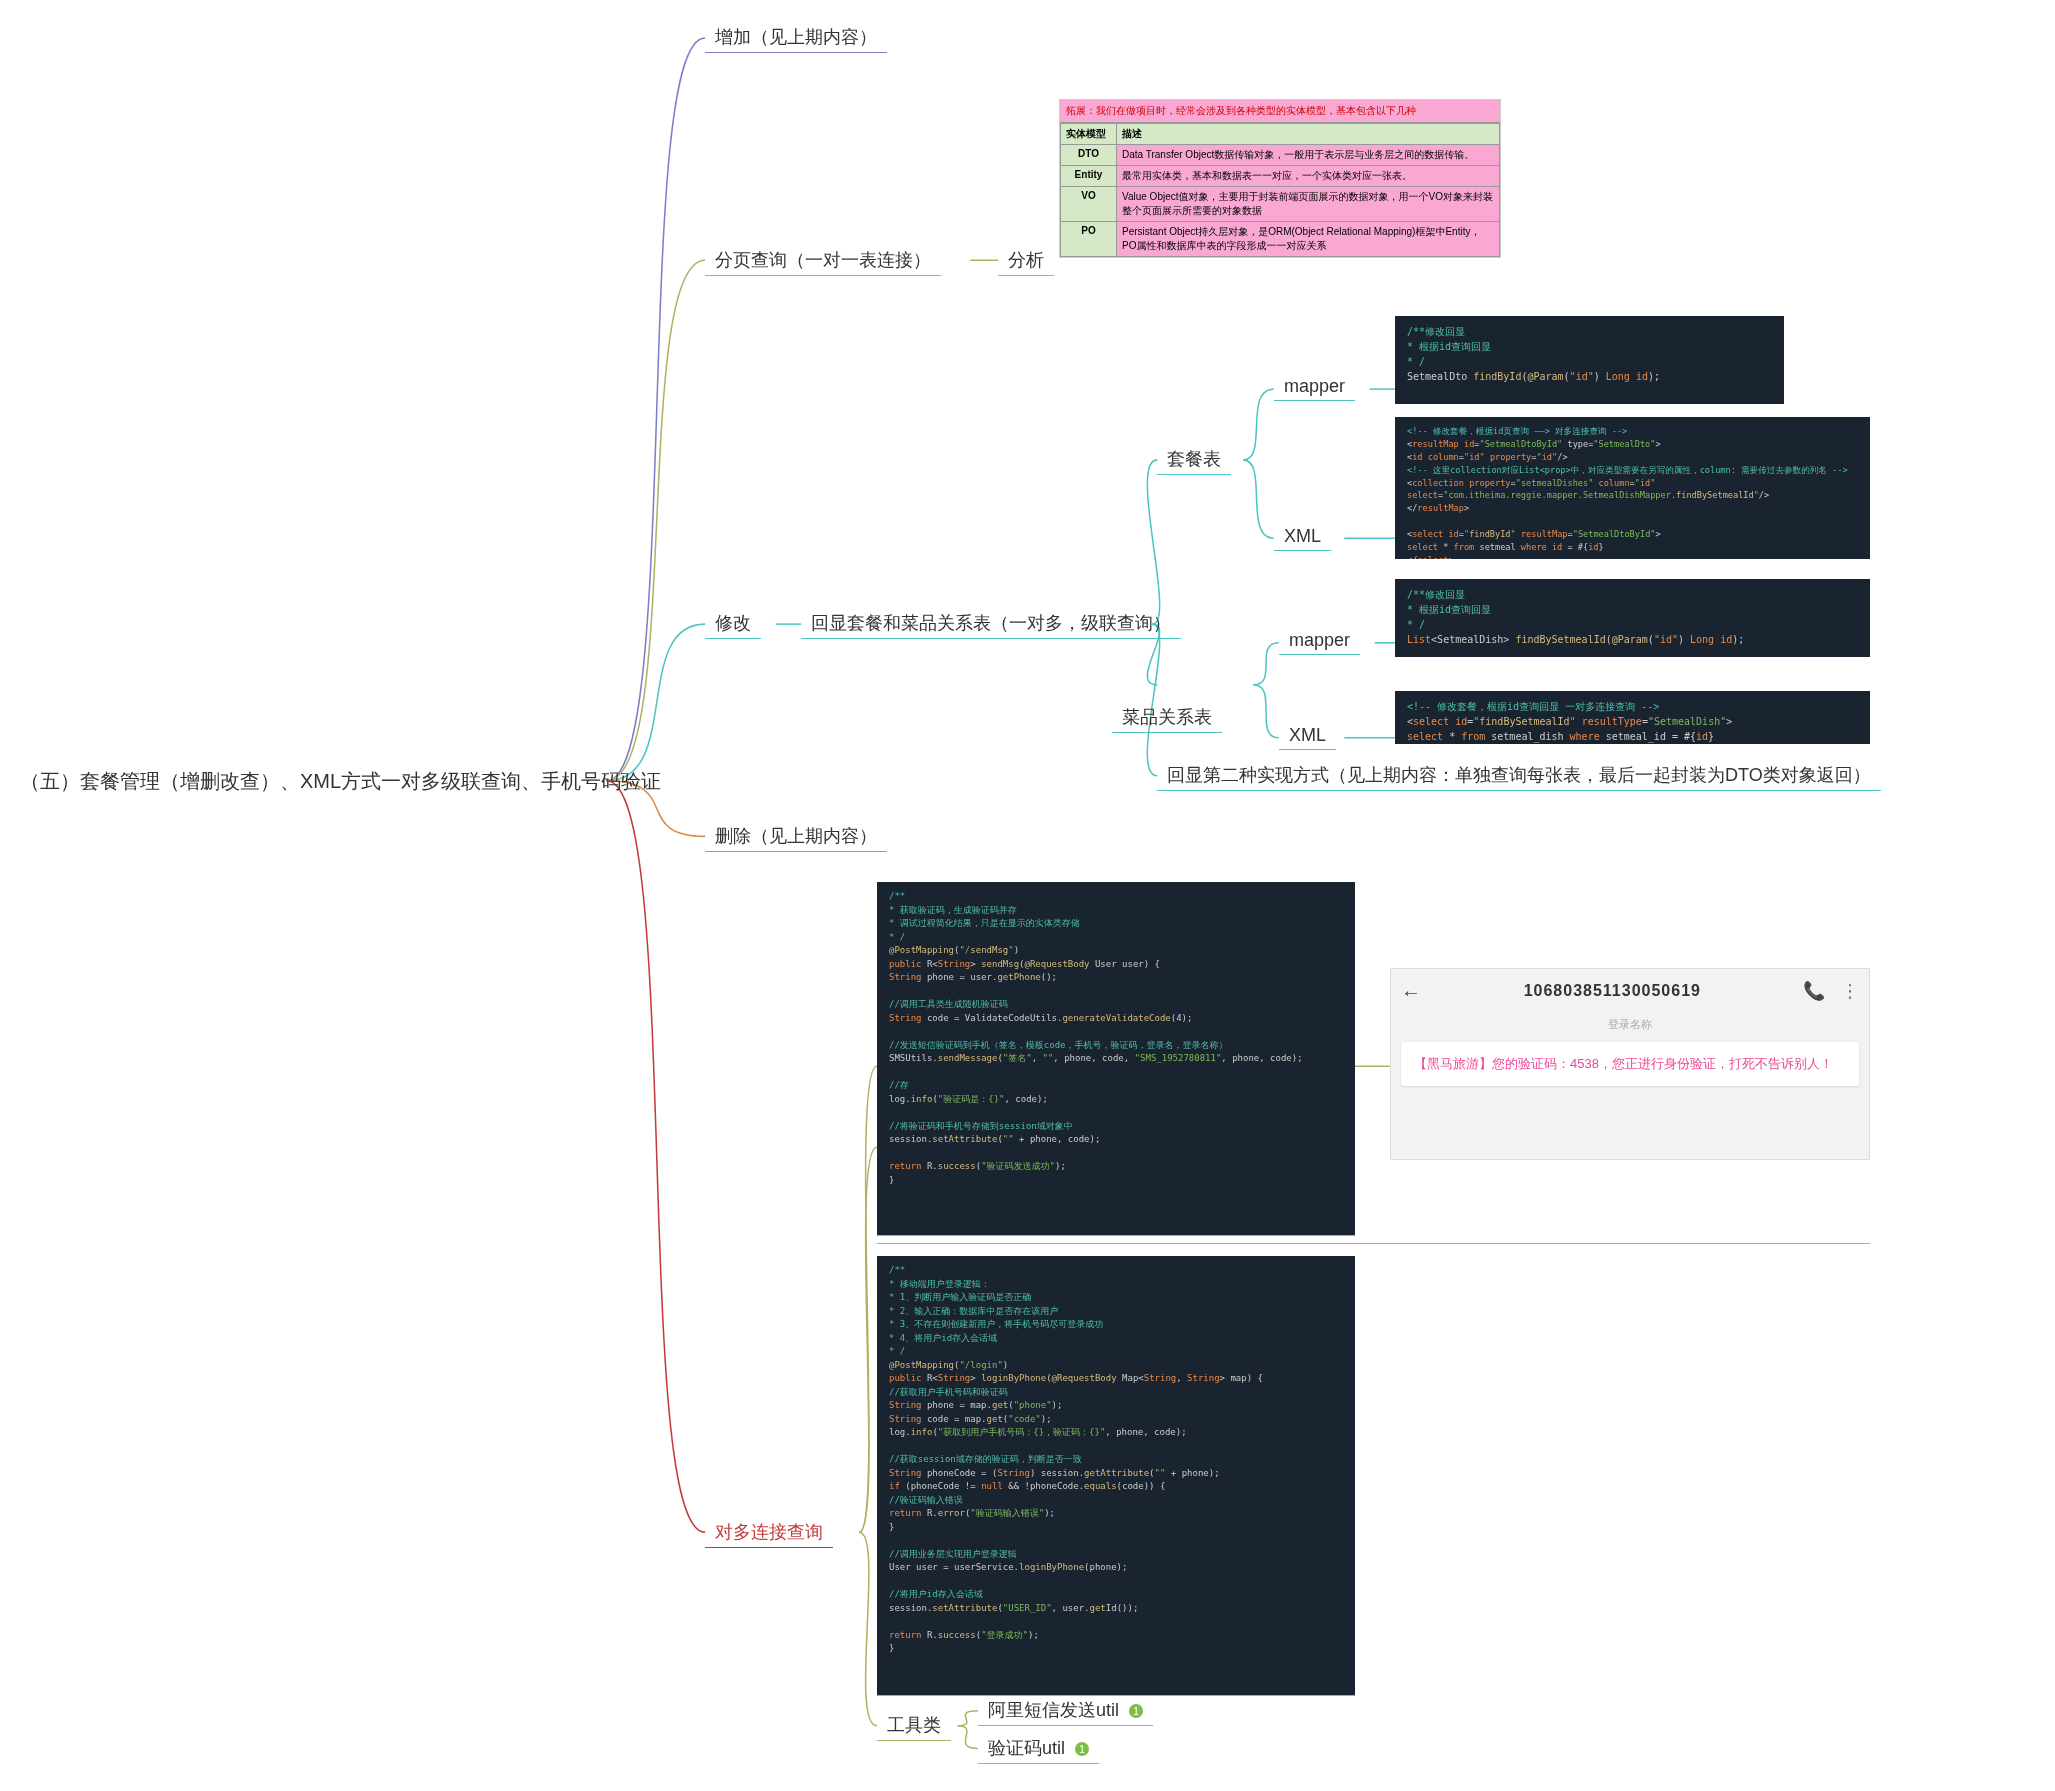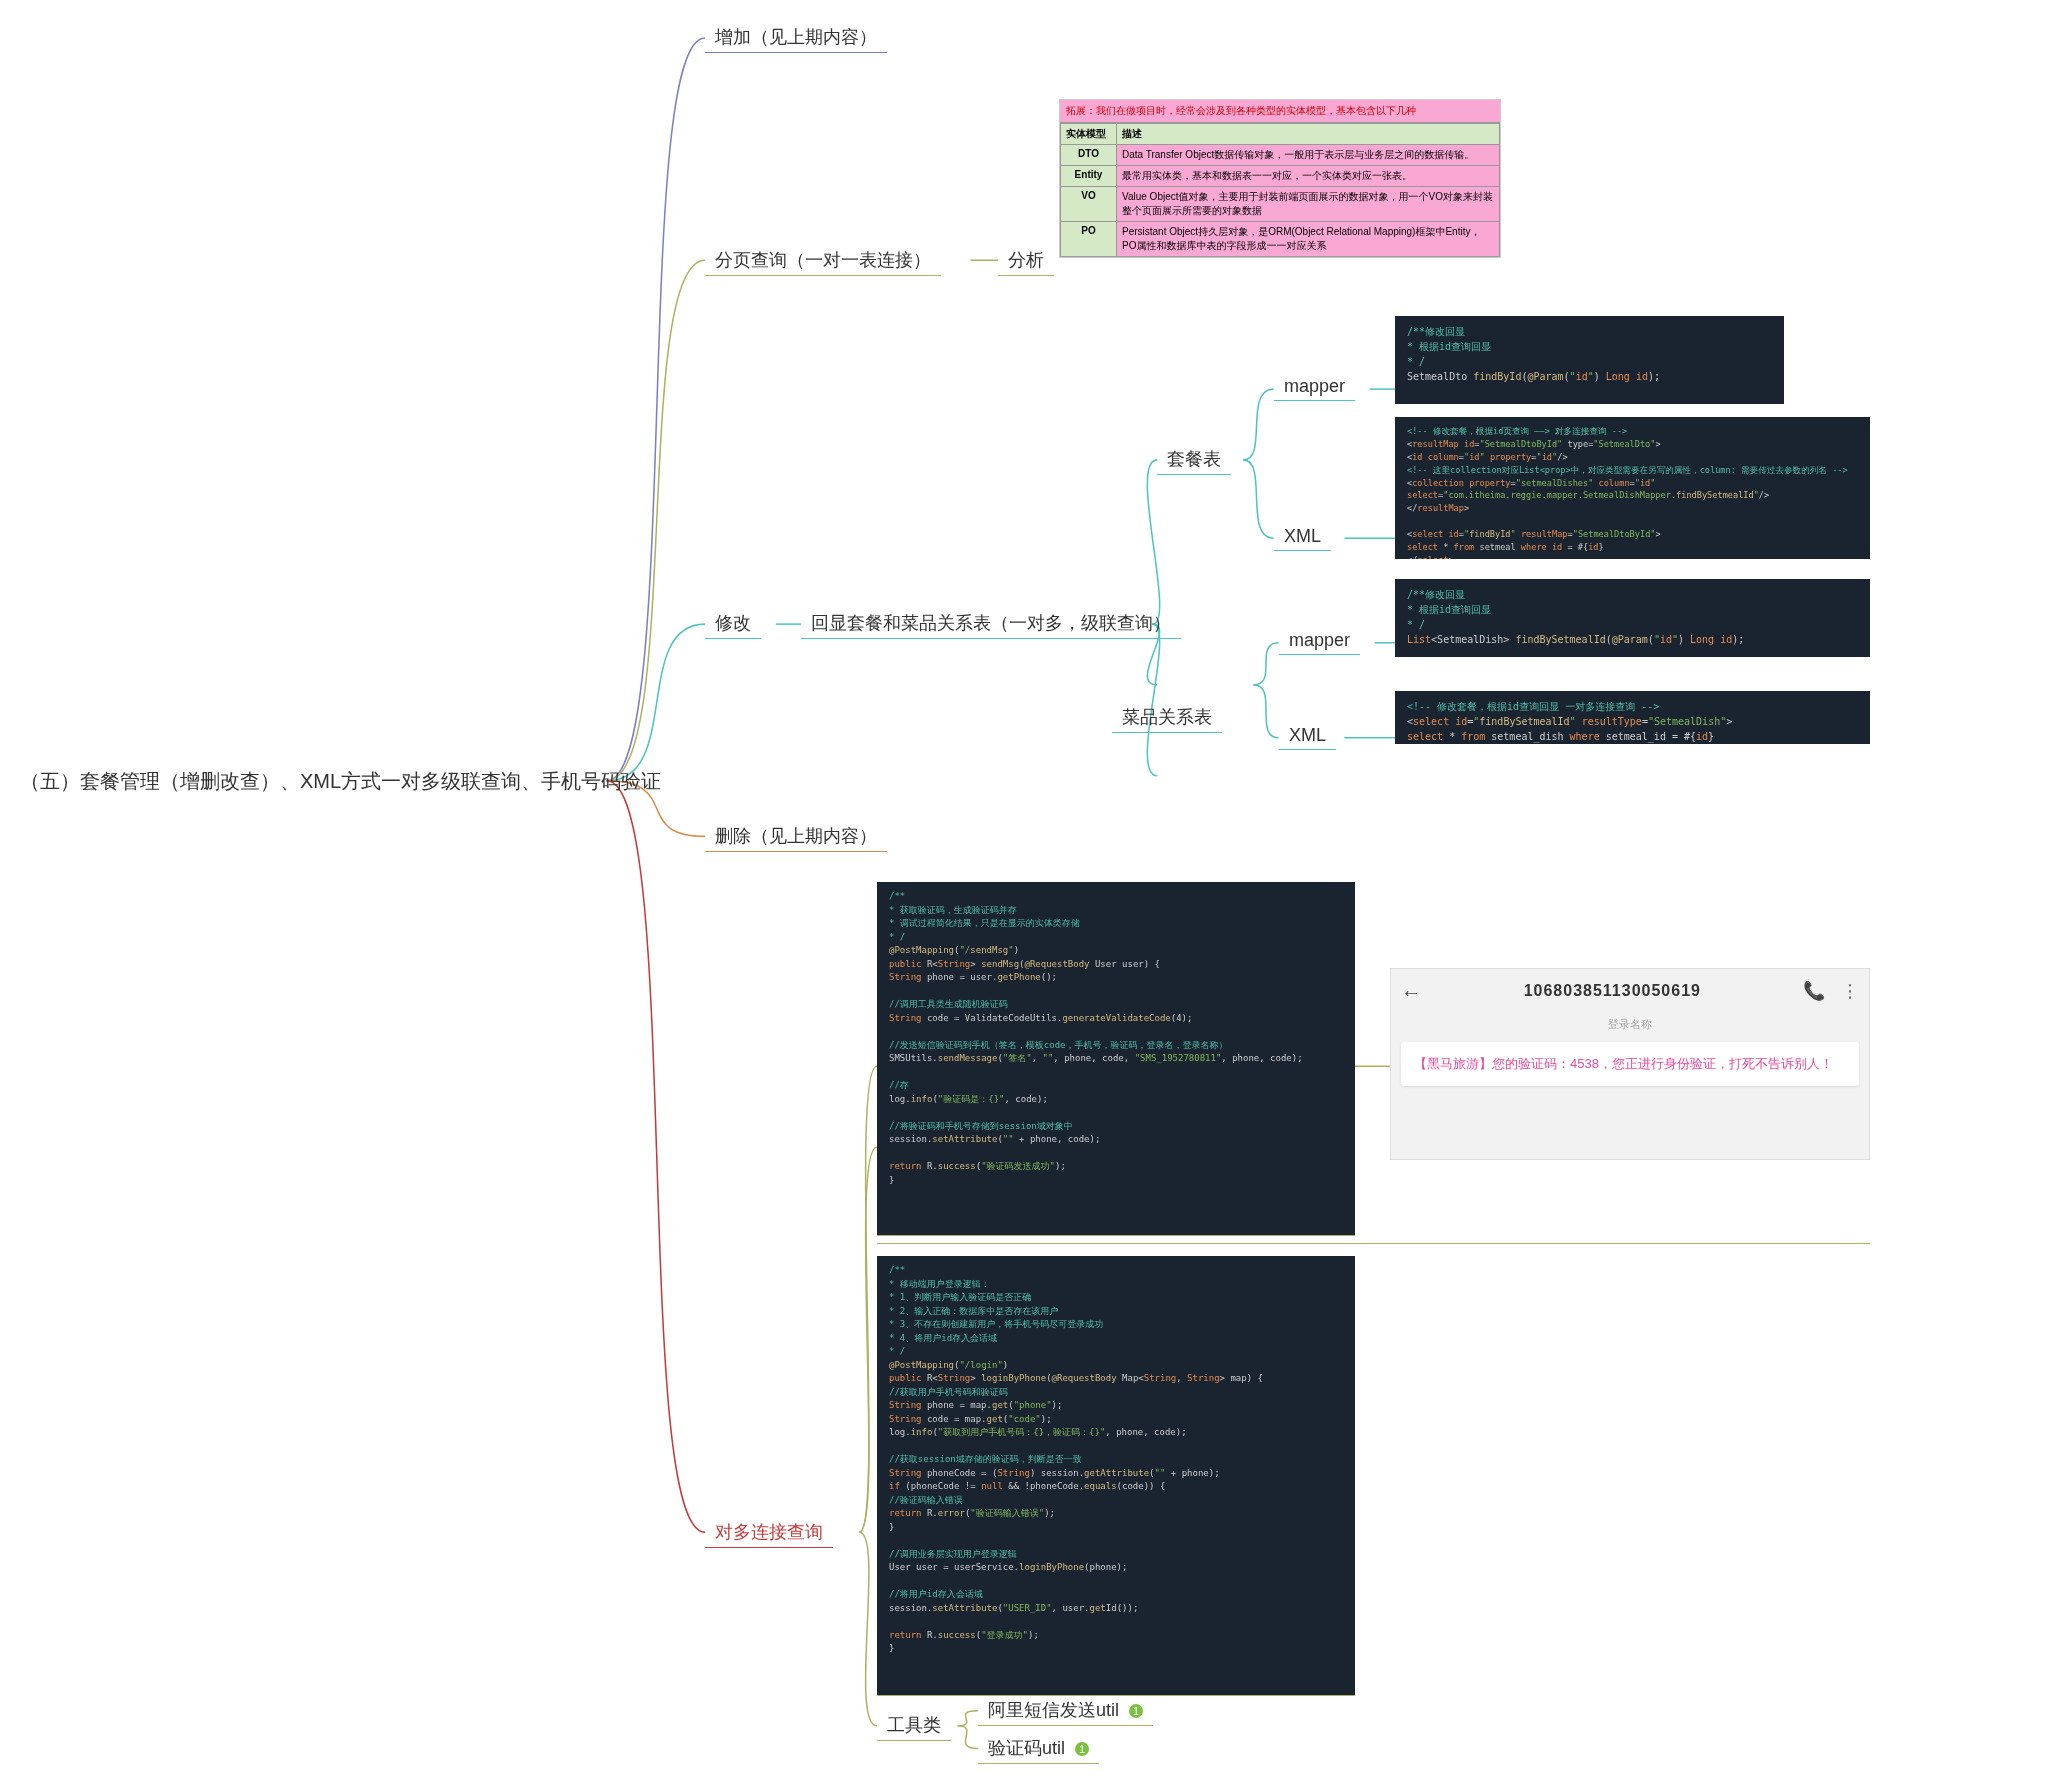--- a/index.html
+++ b/index.html
@@ -155,20 +155,21 @@
   <div class="node" style="left:705px; top:243px; border-color:#b0b060;">分页查询（一对一表连接）</div>
   <div class="node" style="left:998px; top:243px; border-color:#b0b060;">分析</div>
   <div class="node" style="left:705px; top:606px; border-color:#4ec3c3;">修改</div>
   <div class="node" style="left:801px; top:606px; border-color:#4ec3c3;">回显套餐和菜品关系表（一对多，级联查询）</div>
   <div class="node" style="left:1157px; top:442px; border-color:#4ec3c3;">套餐表</div>
   <div class="node" style="left:1112px; top:667px; border-color:#4ec3c3;margin-top:33px;">菜品关系表</div>
   <div class="node" style="left:1274px; top:371px; border-color:#4ec3c3;">mapper</div>
   <div class="node" style="left:1274px; top:521px; border-color:#4ec3c3;">XML</div>
   <div class="node" style="left:1279px; top:625px; border-color:#4ec3c3;">mapper</div>
   <div class="node" style="left:1279px; top:720px; border-color:#4ec3c3;">XML</div>
+  <div class="node" style="left:1157px; top:758px; border-color:#4ec3c3;">回显第二种实现方式（见上期内容：单独查询每张表，最后一起封装为DTO类对象返回）</div>
   <div class="node" style="left:705px; top:819px; border-color:#d98c4a;">删除（见上期内容）</div>
   <div class="node" style="left:705px; top:1515px; border-color:#c43a3a; color:#c43a3a;">对多连接查询</div>
   <div class="node" style="left:877px; top:1708px; border-color:#b0b060;">工具类</div>
 
   <div class="node" style="left:978px; top:1693px; border-color:#b0b060;">
     <span>阿里短信发送util</span>
     <span class="badge">1</span>
   </div>
   <div class="node" style="left:978px; top:1731px; border-color:#b0b060;">
     <span>验证码util</span>

